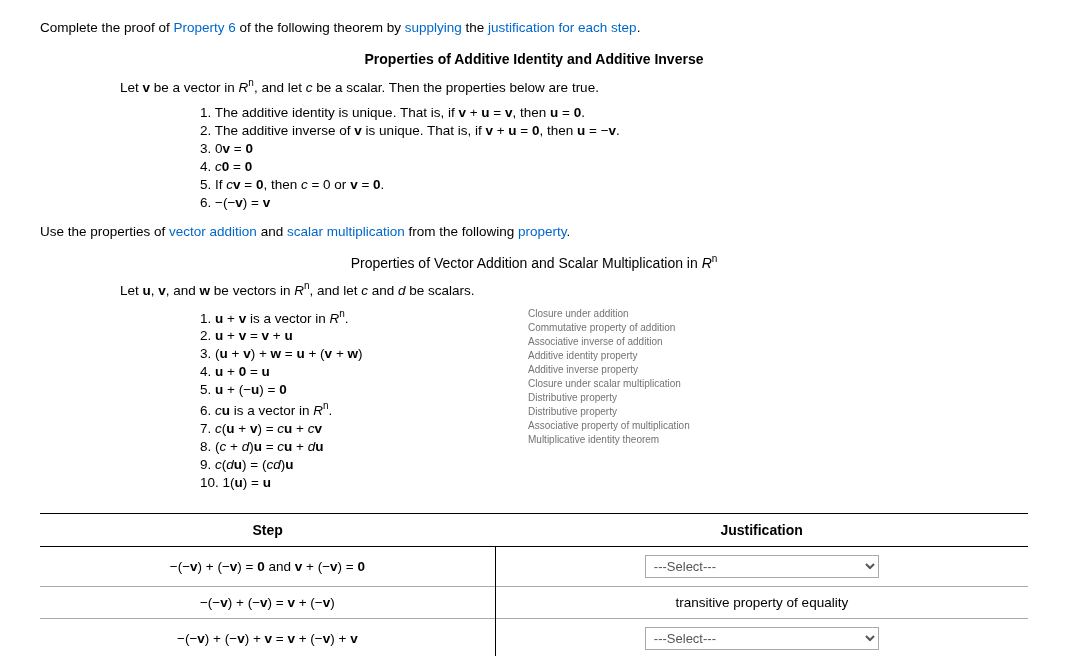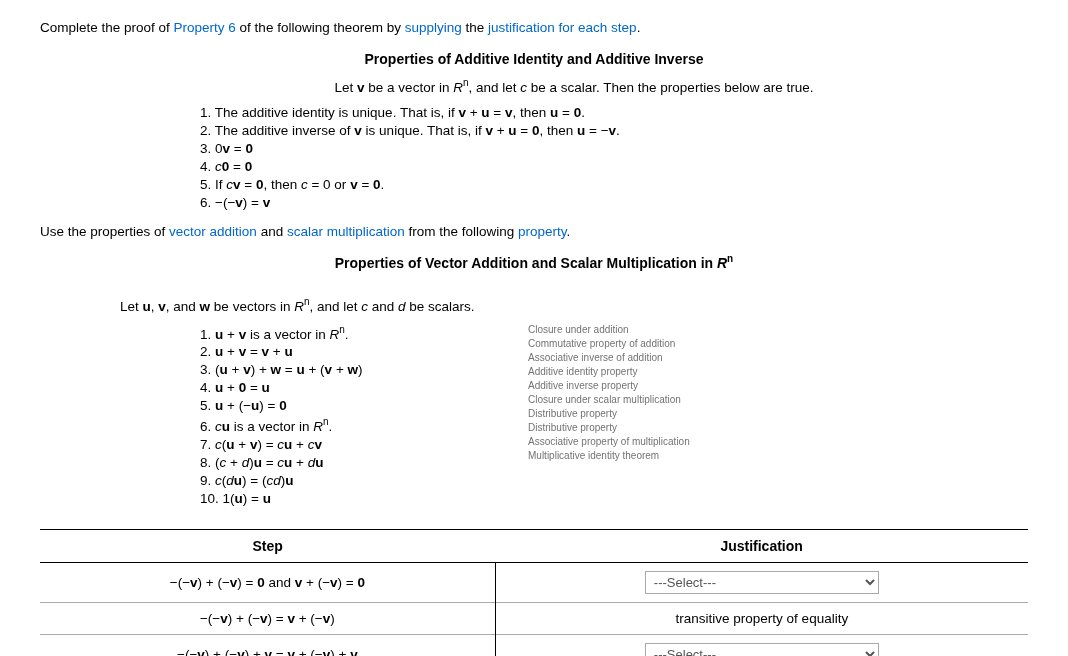--- a/index.html
+++ b/index.html
@@ -8,28 +8,28 @@
       font-size: 14px;
       color: #000;
       background: #fff;
       padding: 20px 40px;
       width: 1068px;
       min-height: 656px;
     }
     .intro-text { color: #000; margin-bottom: 16px; font-size: 13.5px; }
     .intro-text span.highlight { color: #0066cc; }
     .theorem-title { font-weight: bold; text-align: center; margin-bottom: 10px; font-size: 14px; }
-    .theorem-intro { margin-left: 80px; margin-bottom: 10px; font-size: 13.5px; text-align: center; }
+    .theorem-intro { margin-left: 80px; margin-bottom: 10px; font-size: 13.5px; }
     .properties-list { margin-left: 160px; margin-bottom: 2px; }
     .properties-list .prop-item { margin-bottom: 3px; font-size: 13.5px; }
     .bold { font-weight: bold; }
     .section-gap { margin: 14px 0; }
     .use-properties-text { color: #000; font-size: 13.5px; margin-bottom: 14px; }
     .use-properties-text span.hl { color: #0066cc; }
-    .vector-theorem-title { font-weight: bold; text-align: center; margin-bottom: 26px; font-size: 14px; }
+    .vector-theorem-title { font-weight: normal; text-align: center; margin-bottom: 10px; font-size: 14px; }
     .vector-intro { margin-left: 80px; margin-bottom: 10px; font-size: 13.5px; }
     .two-col-list { margin-left: 160px; display: flex; gap: 8px; }
     .left-col { min-width: 320px; }
     .right-col { min-width: 320px; }
     .list-item-row { display: flex; margin-bottom: 3px; font-size: 13.5px; }
     .item-justification { color: #737373; font-size: 10px; }
     .proof-table { width: 100%; border-collapse: collapse; margin-top: 20px; }
     .proof-table th { border-top: 1px solid #000; border-bottom: 1px solid #000; padding: 8px 16px; text-align: center; font-weight: bold; font-size: 14px; }
     .proof-table td { border-top: 1px solid #aaa; padding: 8px 16px; text-align: center; font-size: 13.5px; vertical-align: middle; }
     .proof-table td:first-child { border-right: 1px solid #000; }

